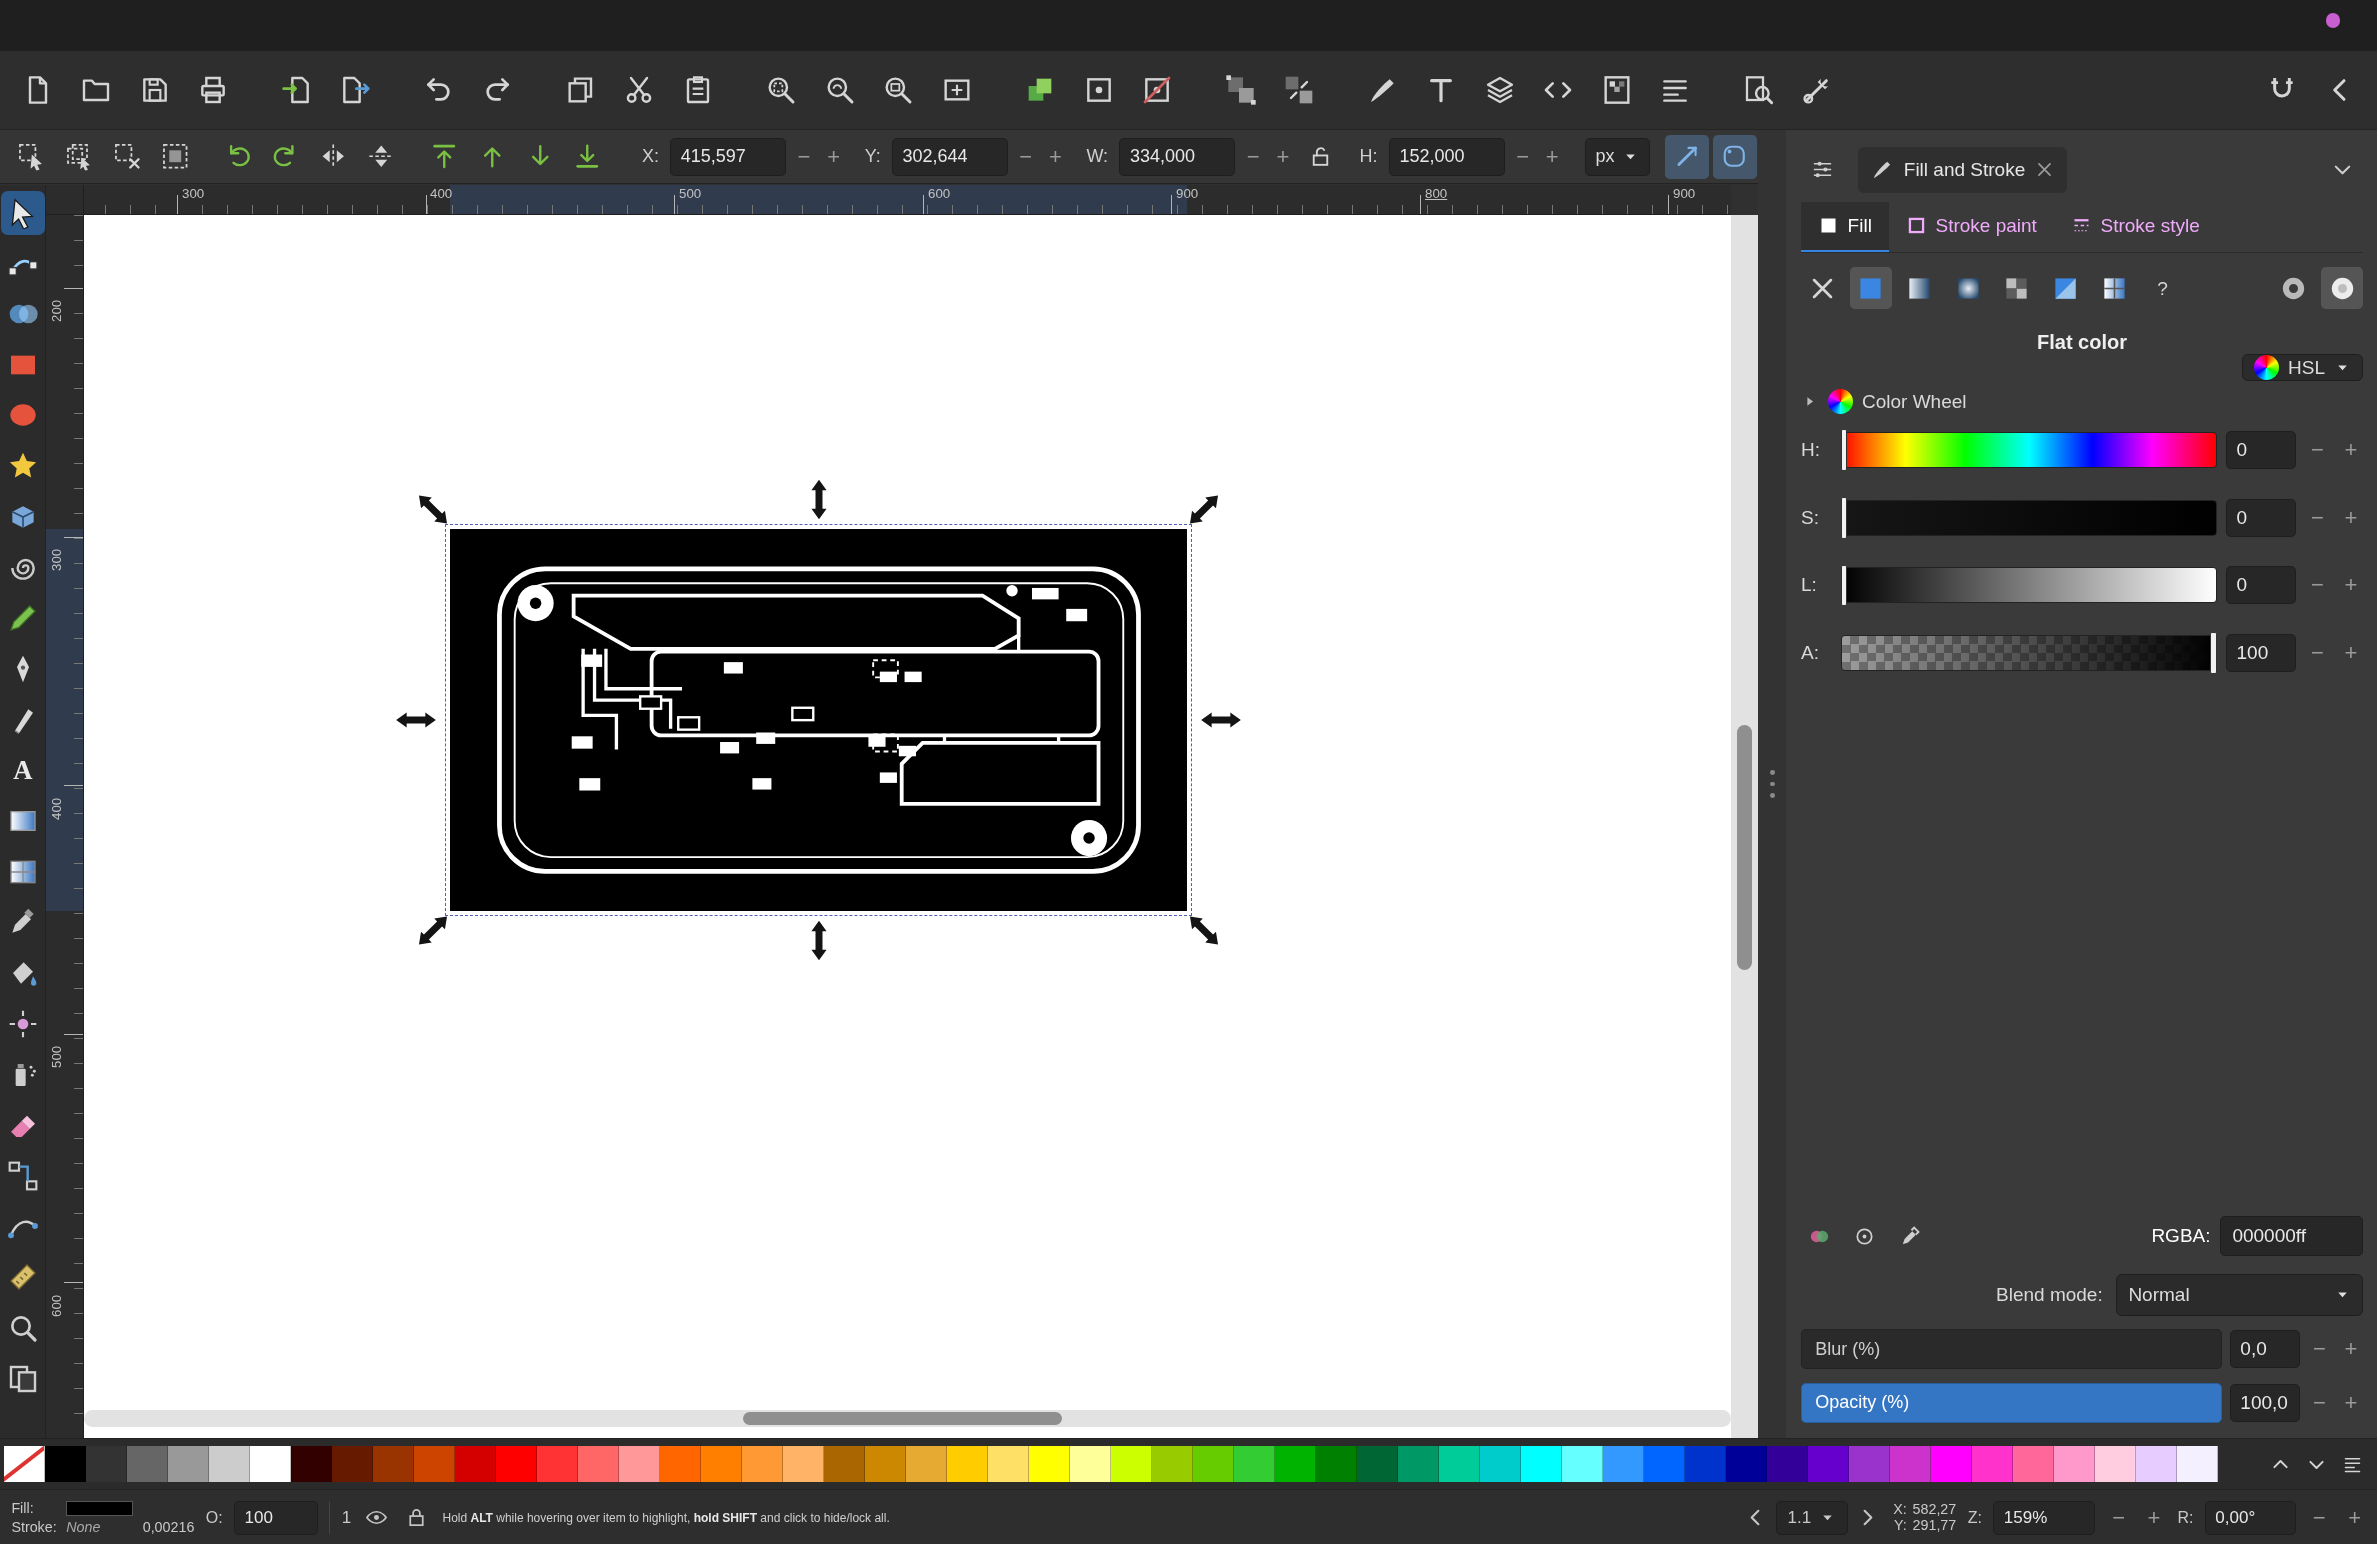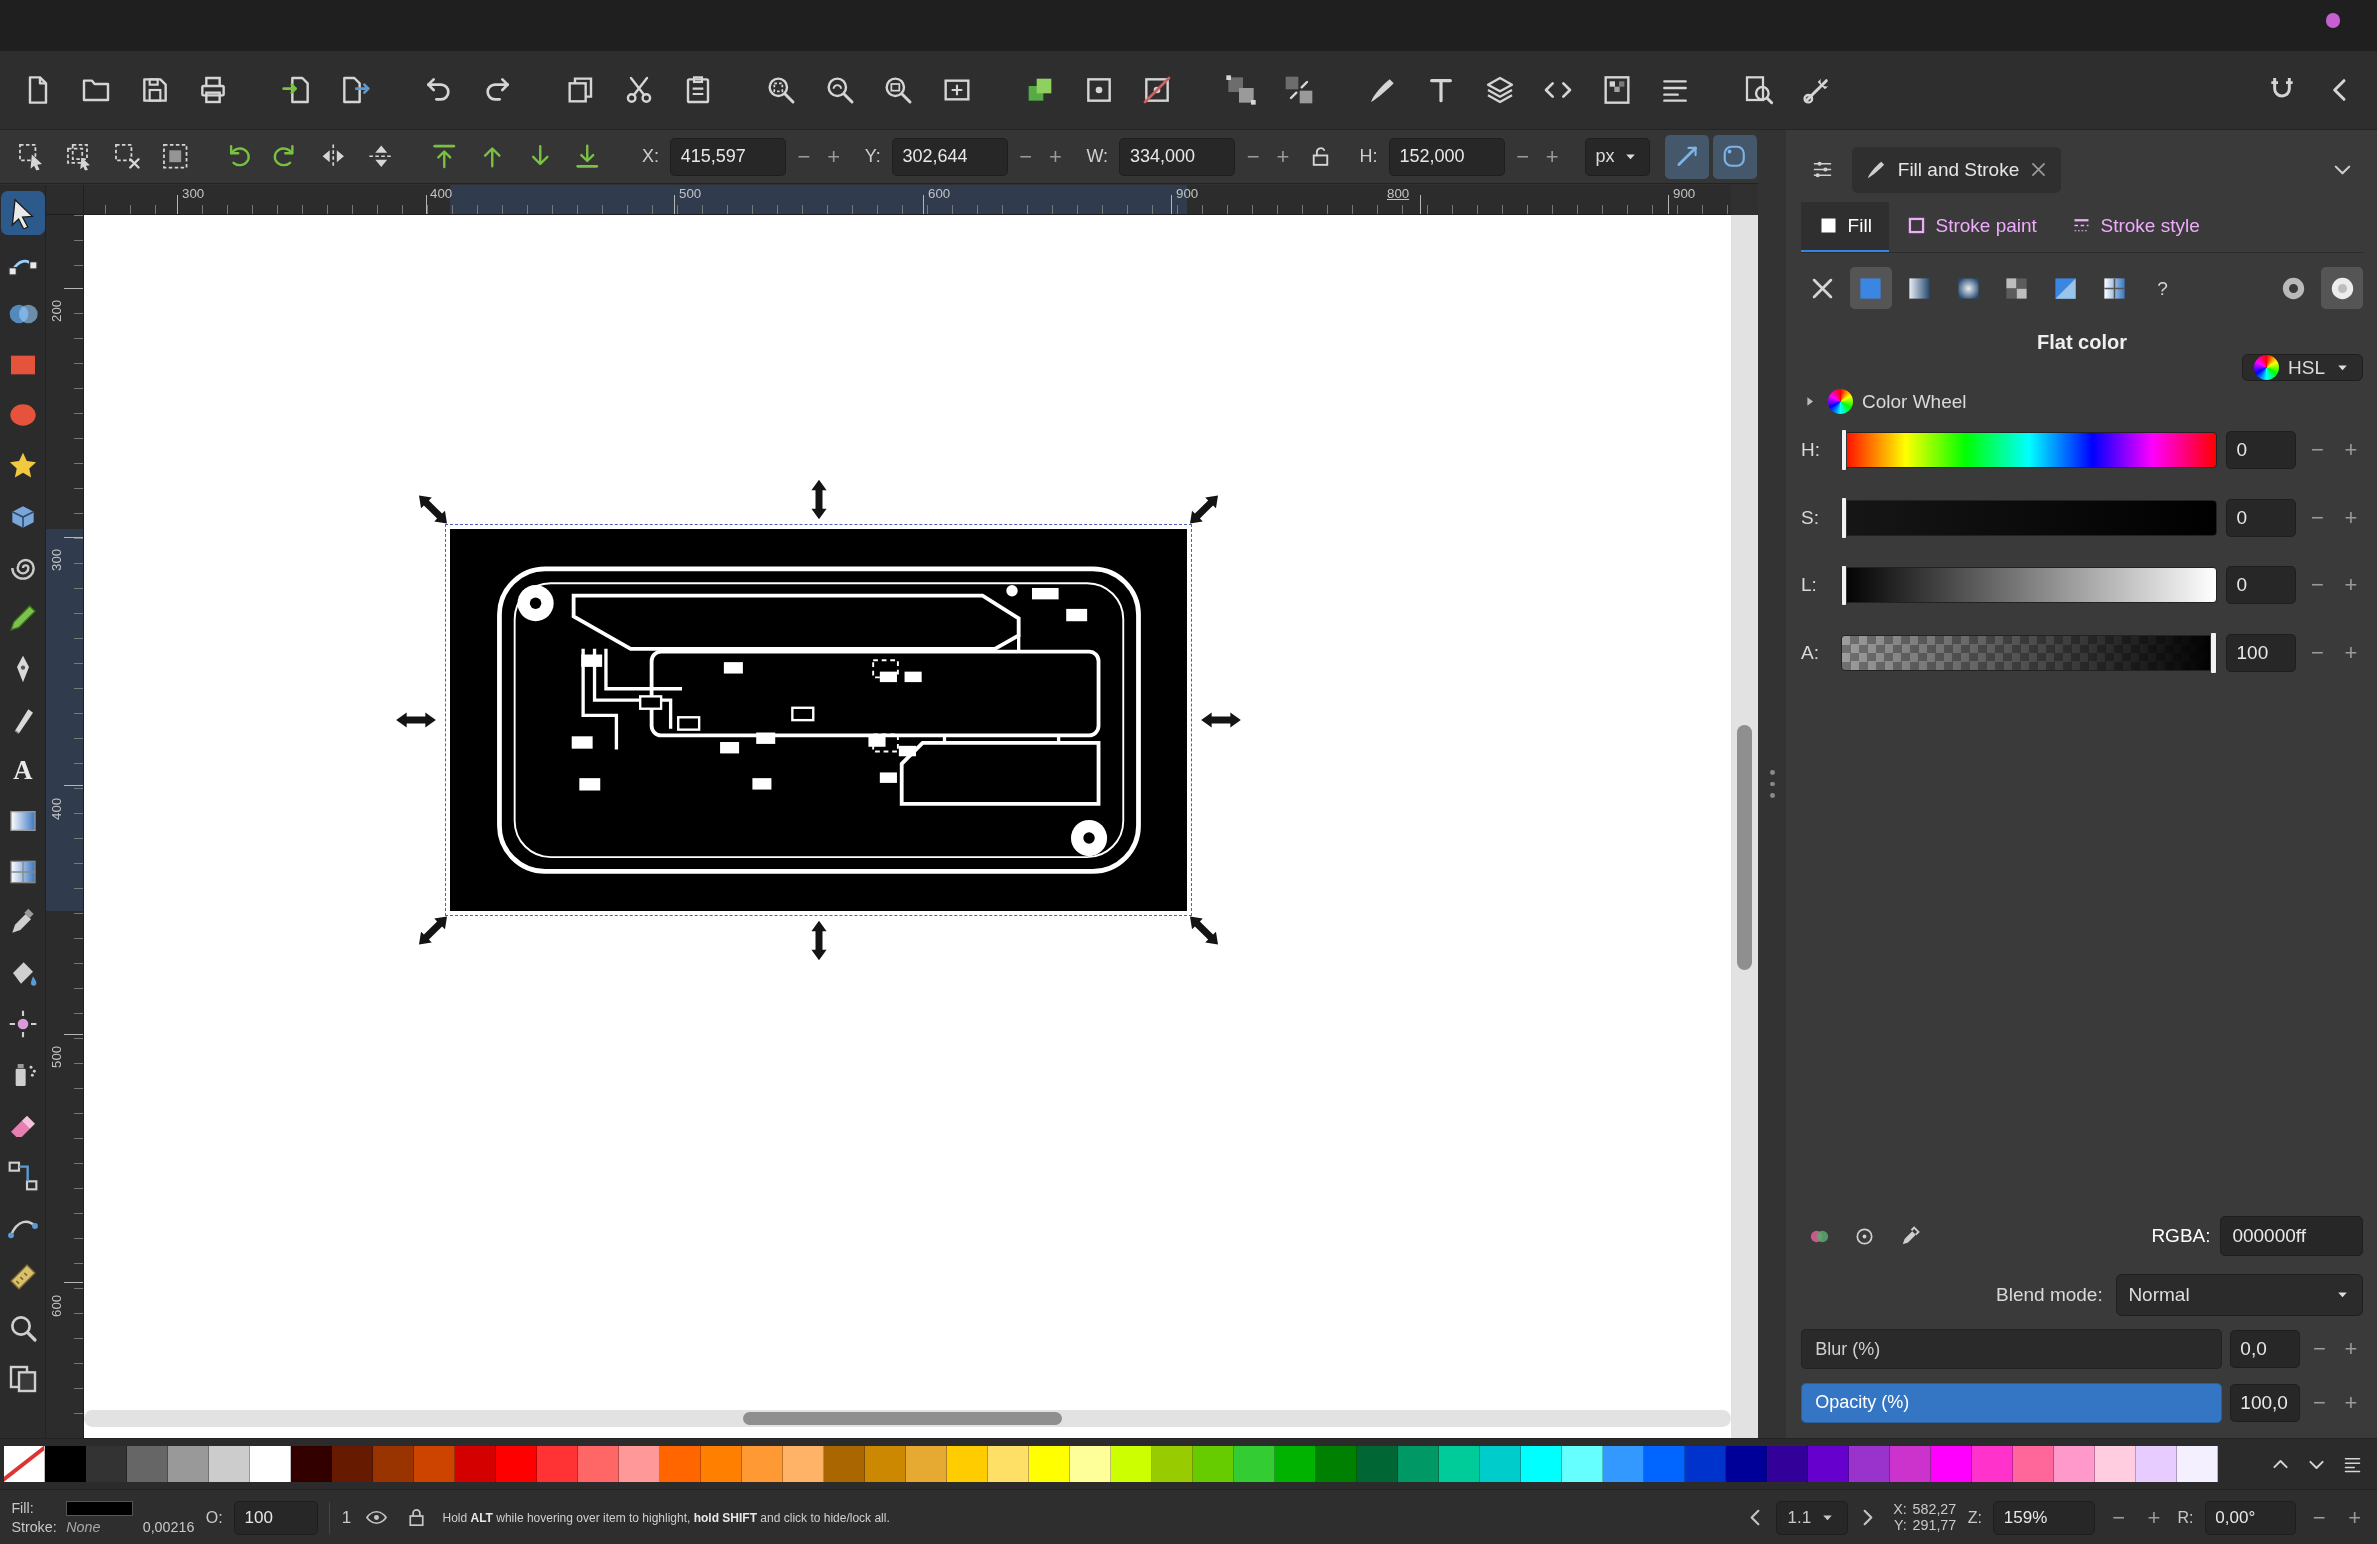--- a/index.html
+++ b/index.html
@@ -65,21 +65,21 @@
   .hscroll .thumb{position:absolute;left:659px;width:319px;top:1.9px;bottom:1.9px;background:#8f8f8f;border-radius:7.6px;}
   .vscroll{position:absolute;top:215px;left:1731px;width:27px;bottom:107px;background:#e2e2e2;}
   .vscroll .thumb{position:absolute;top:510px;height:245px;left:5.7px;width:15px;background:#8f8f8f;border-radius:7.6px;}
 
   
   .dock-grip{position:absolute;top:130px;left:1758px;width:28.5px;bottom:107px;background:#333;display:flex;flex-direction:column;align-items:center;justify-content:center;gap:6.7px;}
   .dock-grip i{width:4.8px;height:4.8px;border-radius:50%;background:#8a8a8a;}
 
   
   .panel{position:absolute;top:130px;left:1786px;right:0;bottom:107px;background:#3a3a3a;display:flex;flex-direction:column;padding:0 15px;}
-  .dockbar{margin-top:13.3px;height:53px;display:flex;align-items:center;gap:9px;}
+  .dockbar{margin-top:13.3px;height:53px;display:flex;align-items:center;gap:15px;}
   .dock-tab{height:46px;background:#2f2f2f;border-radius:5.7px;display:flex;align-items:center;gap:9.5px;padding:0 13.3px;font-size:19px;color:#e6e6e6;}
   .dock-tab .x{width:19px;height:19px;color:#9a9a9a;}
   .mini-ic{width:23px;height:23px;color:#cfcfcf;display:block;}
   .fs-tabs{margin-top:5.7px;height:51px;display:flex;align-items:stretch;border-bottom:1px solid #2c2c2c;}
   .fs-tab{display:flex;align-items:center;gap:8.6px;padding:0 17px;font-size:19px;color:#f0abfc;border-bottom:2.9px solid transparent;}
   .fs-tab.active{background:#2f2f2f;color:#fff;border-bottom-color:#3584e4;}
   .fs-tab svg{width:21px;height:21px;}
   .paint-row{margin-top:13.3px;height:44px;display:flex;align-items:center;gap:6.7px;}
   .paint-row .icon-btn{width:42px;height:42px;}
   .paint-row .icon-btn svg.ic{width:27px;height:27px;}
@@ -979,21 +979,21 @@
       <span class="rt-label" style="left: 98px;">300</span>
       <div class="rt-tick" style="left: 342px;"></div>
       <span class="rt-label" style="left: 346px;">400</span>
       <div class="rt-tick" style="left: 590px;"></div>
       <span class="rt-label" style="left: 595px;">500</span>
       <div class="rt-tick" style="left: 839px;"></div>
       <span class="rt-label" style="left: 844px;">600</span>
       <div class="rt-tick" style="left: 1087px;"></div>
       <span class="rt-label" style="left: 1092px;">900</span>
       <div class="rt-tick" style="left: 1336px;"></div>
-      <span class="rt-label" style="left: 1303px; text-decoration: underline;">800</span>
+      <span class="rt-label" style="left: 1341px; text-decoration: underline;">800</span>
       <div class="rt-tick" style="left: 1584px;"></div>
       <span class="rt-label" style="left: 1589px;">900</span>
     </div>
   <div class="ruler-left" id="ruler-left">
     <div class="rl-sel"></div>
     <div class="rl-minor"></div>
   <div class="rl-tick" style="top: 73px;"></div>
       <span class="rl-label" style="top: 107px;">200</span>
       <div class="rl-tick" style="top: 322px;"></div>
       <span class="rl-label" style="top: 356px;">300</span>

